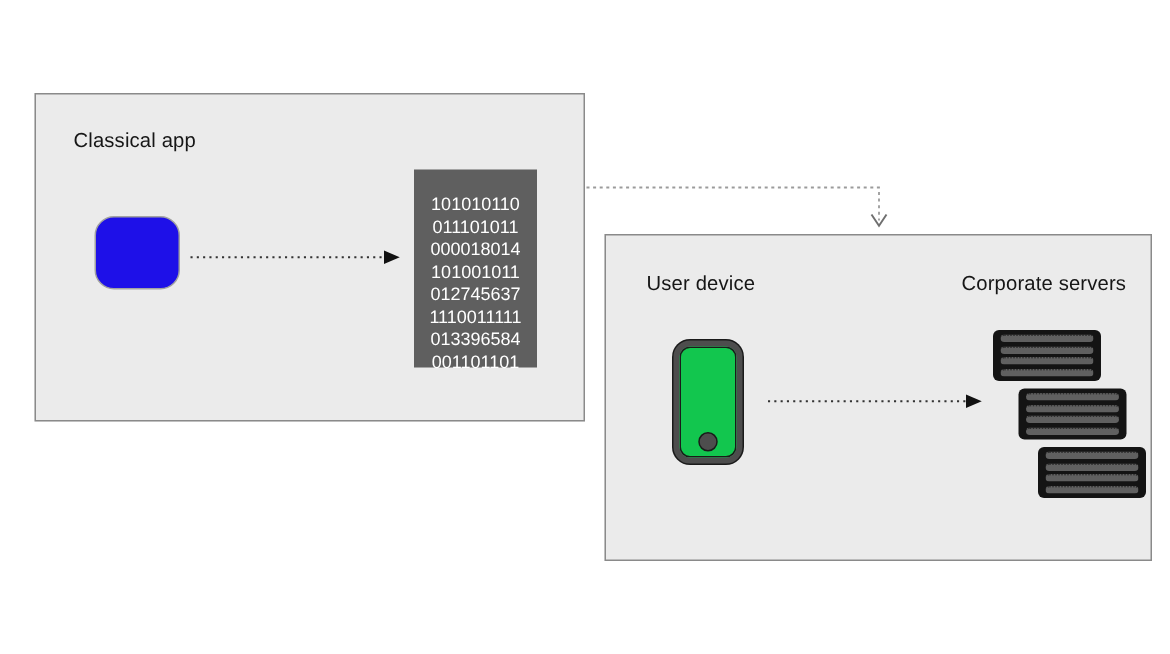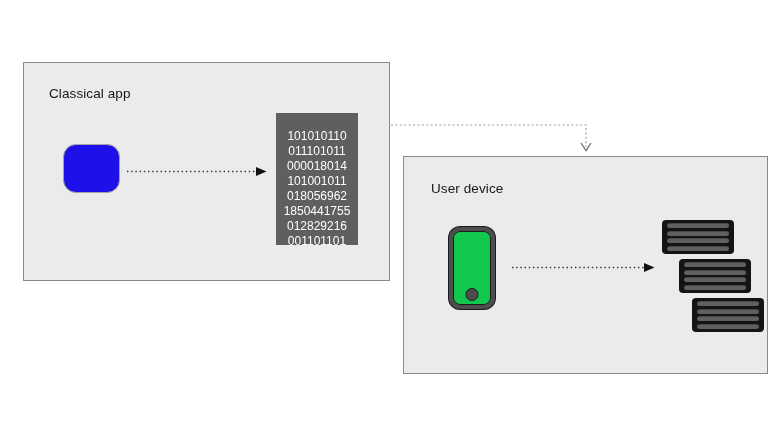--- a/index.html
+++ b/index.html
@@ -116,29 +116,30 @@
   <div class="panel panel-left">
     <div class="diagram-label lbl-classical-app">Classical app</div>
 
     <div class="app-square"></div>
 
     <div class="binary-box">
       <div>101010110</div>
       <div>011101011</div>
       <div>000018014</div>
       <div>101001011</div>
-      <div>018056962</div>
-      <div>1850441755</div>
-      <div>012829216</div>
+      <div>012745637</div>
+      <div>1110011111</div>
+      <div>013396584</div>
       <div>001101101</div>
     </div>
   </div>
 
   <div class="panel panel-right">
     <div class="diagram-label lbl-user-device">User device</div>
+    <div class="diagram-label lbl-corp-servers">Corporate servers</div>
 
     <div class="phone">
       <div class="phone-button"></div>
     </div>
 
     <div class="server server-1">
       <div class="server-slat"></div>
       <div class="server-slat"></div>
       <div class="server-slat"></div>
       <div class="server-slat"></div>

